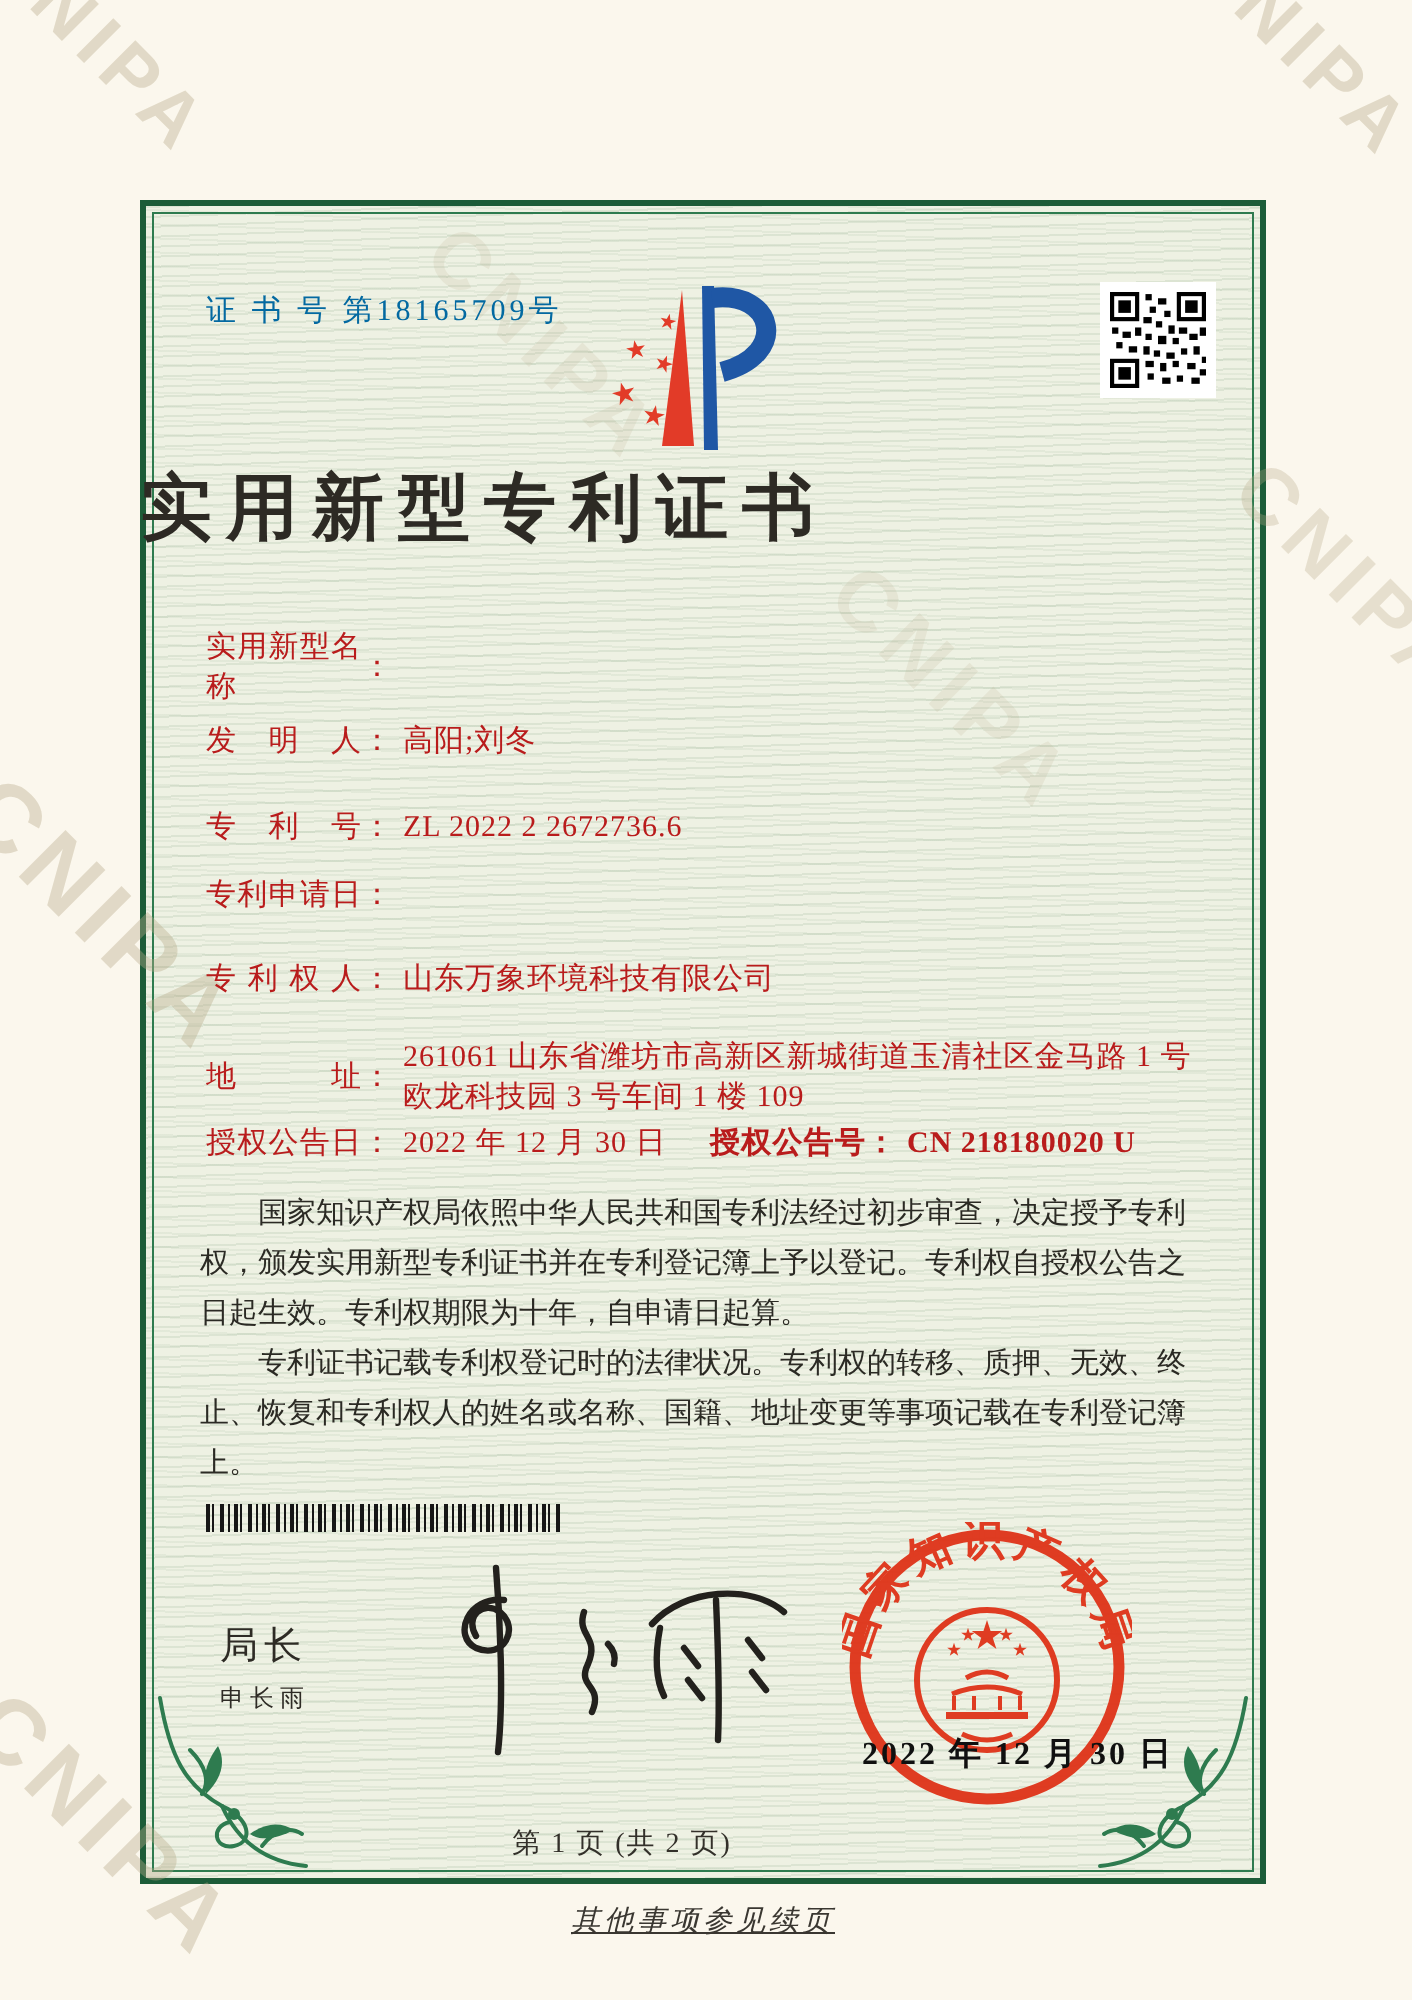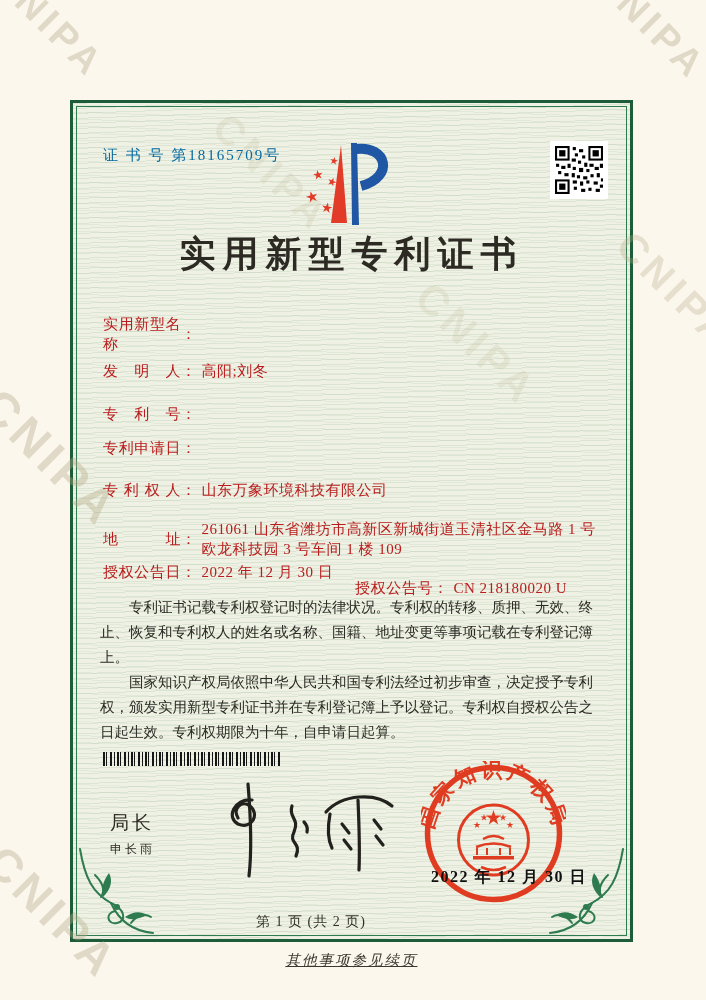--- a/index.html
+++ b/index.html
@@ -25,30 +25,30 @@
   .flourish{position:absolute;width:88px;height:92px;z-index:2;}
   .flourish.br{right:2px;bottom:2px;transform:scaleX(-1);}
   .flourish.bl{left:2px;bottom:2px;}
 
   .content{position:absolute;inset:0;z-index:3;color:#35322b;}
 
   .cert-no{position:absolute;left:103px;top:146px;font-size:15px;letter-spacing:2px;color:#0369a1;}
   .logo{position:absolute;left:301px;top:141px;width:100px;height:88px;}
   .qr{position:absolute;left:550px;top:141px;width:58px;height:58px;background:#fff;
       display:flex;align-items:center;justify-content:center;}
-  .title{position:absolute;left:70px;top:230px;width:563px;text-align:center;
+  .title{position:absolute;left:70px;top:230px;width:563px;
       font-size:36px;font-weight:bold;letter-spacing:7px;color:#2d2a24;}
 
   .row{position:absolute;left:103px;width:505px;display:flex;align-items:center;
       font-size:15px;line-height:20px;color:#b91c1c;letter-spacing:.5px;}
   .flabel{display:inline-block;width:78px;flex:0 0 78px;text-align:justify;text-align-last:justify;}
   .colon{margin-right:5px;}
   .vblock{flex:1;}
   .r1{top:314px}.r2{top:361px}.r3{top:404px}.r4{top:438px}.r5{top:480px}.r6{top:519px}.r7{top:562px}
-  .pair2{position:absolute;left:252px;top:16px;display:flex;}
+  .pair2{position:absolute;left:252px;top:0;display:flex;font-weight:bold;}
 
   .body-text{position:absolute;left:100px;top:595px;width:506px;font-size:14.5px;
       line-height:25px;color:#2b2a24;}
   .body-text p{margin:0;text-indent:2em;}
 
   .barcode{position:absolute;left:103px;top:752px;width:178px;height:14px;
       background:repeating-linear-gradient(90deg,
         #161616 0 2px, transparent 2px 3px,
         #161616 3px 4px, transparent 4px 7px,
         #161616 7px 9px, transparent 9px 11px,
@@ -186,20 +186,21 @@
         <span class="colon">：</span>
     </div>
     <div class="row r2">
       <span class="flabel">发明人</span>
         <span class="colon">：</span>
       <span class="vblock">高阳;刘冬</span>
     </div>
     <div class="row r3">
       <span class="flabel">专利号</span>
         <span class="colon">：</span>
+      <span class="vblock">ZL 2022 2 2672736.6</span>
     </div>
     <div class="row r4">
       <span class="flabel">专利申请日</span>
         <span class="colon">：</span>
     </div>
     <div class="row r5">
       <span class="flabel">专利权人</span>
         <span class="colon">：</span>
       <span class="vblock">山东万象环境科技有限公司</span>
     </div>
@@ -216,22 +217,22 @@
         <span class="colon">：</span>
       <span>2022 年 12 月 30 日</span>
       <span class="pair2">
         <span class="flabel">授权公告号</span>
           <span class="colon">：</span>
         <span>CN 218180020 U</span>
       </span>
     </div>
 
     <div class="body-text">
+      <p>国家知识产权局依照中华人民共和国专利法经过初步审查，决定授予专利权，颁发实用新型专利证书并在专利登记簿上予以登记。专利权自授权公告之日起生效。专利权期限为十年，自申请日起算。</p>
       <p>专利证书记载专利权登记时的法律状况。专利权的转移、质押、无效、终止、恢复和专利权人的姓名或名称、国籍、地址变更等事项记载在专利登记簿上。</p>
-      <p>国家知识产权局依照中华人民共和国专利法经过初步审查，决定授予专利权，颁发实用新型专利证书并在专利登记簿上予以登记。专利权自授权公告之日起生效。专利权期限为十年，自申请日起算。</p>
     </div>
 
     <div class="barcode"></div>
 
     <div class="signer-title">局长</div>
     <div class="signer-name">申长雨</div>
 
     <svg class="signature" viewBox="0 0 200 105">
       <g stroke="#23211d" stroke-width="3.2" fill="none" stroke-linecap="round">
         <path d="M44,22 C26,20 18,40 30,46 C44,52 52,36 42,28 C34,22 24,30 30,40"></path>

